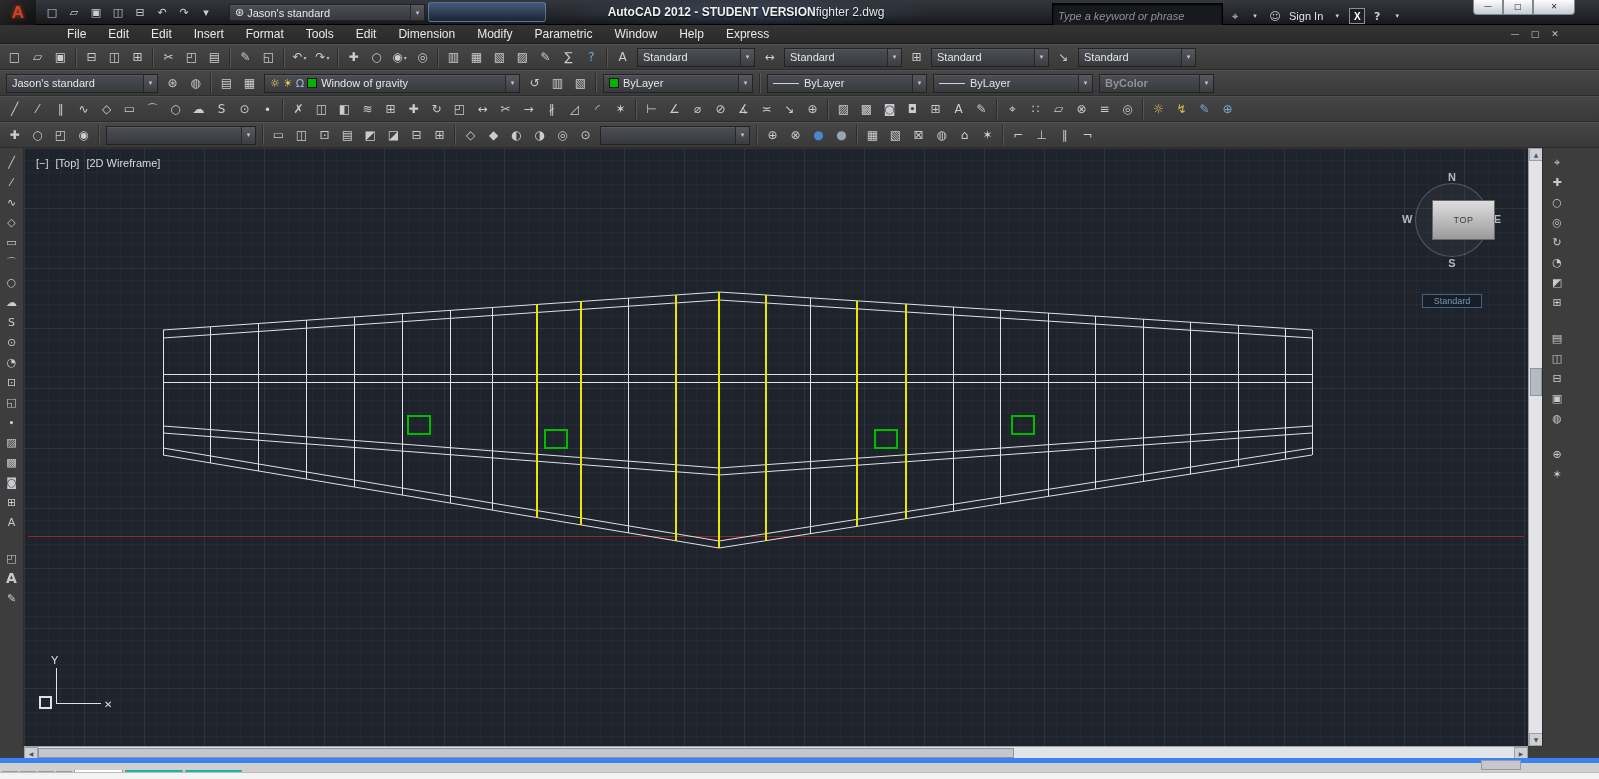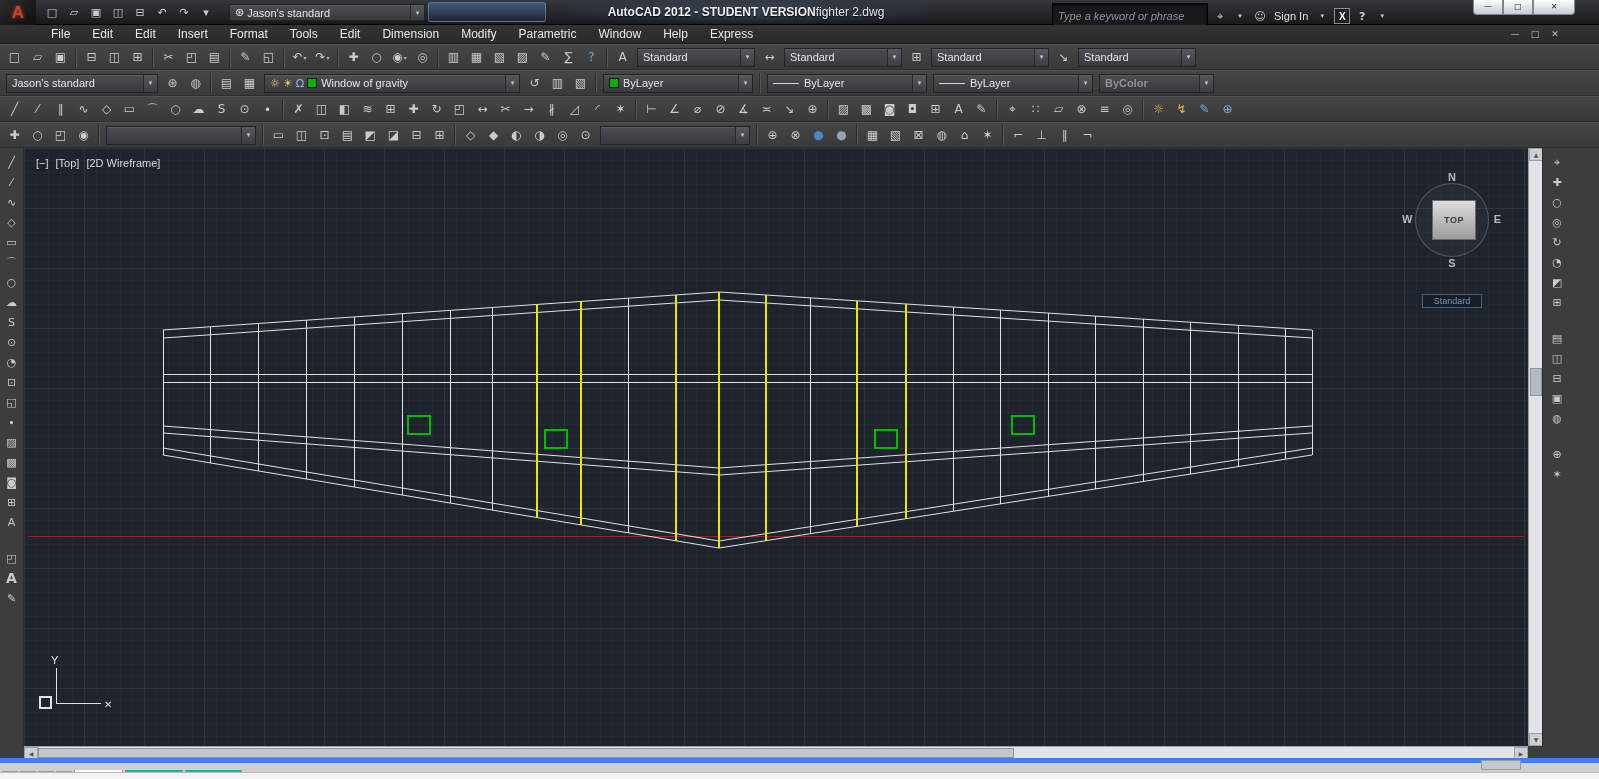--- a/index.html
+++ b/index.html
@@ -12,32 +12,32 @@
 .titleglow2{position:absolute;left:556px;top:0;width:380px;height:25px;background:radial-gradient(ellipse at center,rgba(95,135,185,.30),transparent 75%);pointer-events:none}
 .titleglow1{position:absolute;left:428px;top:2px;width:118px;height:20px;border:1px solid rgba(140,180,230,.45);border-radius:3px;background:linear-gradient(rgba(80,120,180,.55),rgba(35,55,85,.25))}
 .logo{position:absolute;left:0;top:0;width:36px;height:25px;text-align:center;line-height:25px;font-weight:bold;font-size:17px;color:#d6402b;background:linear-gradient(145deg,#2c2c2c,#0e0e0e);text-shadow:0 0 4px rgba(230,80,45,.7)}
 .qat{position:absolute;left:42px;top:3px;display:flex;align-items:center;gap:2px}
 .qbtn{width:20px;height:19px;line-height:19px;text-align:center;color:#c9ccd1;font-size:11px;font-family:"DejaVu Sans",sans-serif}
 .tb-ws{position:absolute;left:226px;top:4px}
 .titletext{position:absolute;left:560px;top:5px;width:372px;text-align:center;font-size:12px;color:#f0f0f0;white-space:nowrap}
 .titletext .tmain{font-weight:bold;text-shadow:0 1px 2px #000}
 .titletext .tdoc{color:#e6e9ec;text-shadow:0 1px 2px #000}
 .ic-right{position:absolute;left:1052px;top:3px;display:flex;align-items:center;gap:4px;color:#cfd2d6}
-.search{width:156px;height:17px;background:#17191d;border:1px solid #000;box-shadow:inset 0 1px 2px #000;color:#ccc;font-size:11px;padding:12px 5px;font-style:italic}
+.search{width:171px;height:17px;background:#17191d;border:1px solid #000;box-shadow:inset 0 1px 2px #000;color:#ccc;font-size:11px;padding:12px 5px;font-style:italic}
 .search::placeholder{color:#8d9196;font-style:italic}
 .icbtn{min-width:16px;height:17px;line-height:17px;text-align:center;font-size:11px;font-family:"DejaVu Sans",sans-serif;color:#c9ccd1}
 .signin{font-size:11px;color:#dfe2e5;padding:0 2px}
 .xbox{width:16px;height:16px;line-height:16px;text-align:center;border:1px solid #8a8f96;background:#1d1f22;color:#fff;font-weight:bold;font-size:10px}
 .winbtns{position:absolute;left:1473px;top:0;display:flex}
 .wbtn{width:30px;height:15px;line-height:14px;text-align:center;font-size:8px;color:#2c2f33;background:linear-gradient(#fdfdfd,#c6ccd4);border:1px solid #7e868f;border-top:none;font-family:"DejaVu Sans",sans-serif}
 .wbtn:last-child{width:42px;border-radius:0 0 4px 0}
 .wbtn:first-child{border-radius:0 0 0 4px}
 
 
-.menubar{position:absolute;left:0;top:25px;width:100%;height:19px;background:linear-gradient(#333,#2a2a2a);border-bottom:1px solid #1f1f1f;display:flex;align-items:center;padding-left:40px}
+.menubar{position:absolute;left:0;top:25px;width:100%;height:19px;background:linear-gradient(#333,#2a2a2a);border-bottom:1px solid #1f1f1f;display:flex;align-items:center;padding-left:56px}
 .mitem{padding:0 11px;font-size:12px;color:#e8e8e8;line-height:19px}
 .mdictl{position:absolute;right:36px;top:0;display:flex;gap:4px}
 .mdibtn{width:16px;height:18px;line-height:18px;text-align:center;color:#c0c3c7;font-size:9px;font-family:"DejaVu Sans",sans-serif}
 
 
 .trow{position:absolute;left:0;width:100%;display:flex;align-items:center;padding-left:3px;background:linear-gradient(#464646,#393939);border-top:1px solid #525252;border-bottom:1px solid #2d2d2d}
 #row1{top:44px;height:26px}
 #row2{top:70px;height:26px}
 #row3{top:96px;height:26px}
 #row4{top:122px;height:26px}
@@ -67,21 +67,21 @@
  linear-gradient(rgba(115,130,148,.12) 1px,transparent 1px),
  linear-gradient(90deg,rgba(115,130,148,.12) 1px,transparent 1px),
  linear-gradient(rgba(115,130,148,.055) 1px,transparent 1px),
  linear-gradient(90deg,rgba(115,130,148,.055) 1px,transparent 1px);
 background-size:60px 60px,60px 60px,12px 12px,12px 12px}
 #cadsvg{position:absolute;left:0;top:0}
 .vplabel{position:absolute;left:12px;top:9px;font-size:11px;color:#d6dade;display:flex;gap:7px}
 .vpc{cursor:default}
 .viewcube{position:absolute;left:1380px;top:24px;width:96px;height:96px;font-family:"Liberation Sans",sans-serif}
 .vc-ring{position:absolute;left:11px;top:11px;right:11px;bottom:11px;border:1px solid rgba(170,180,195,.32);border-radius:50%;background:rgba(255,255,255,.03)}
-.vc-face{position:absolute;left:28px;top:28px;width:44px;height:40px;background:linear-gradient(#dedede,#9b9b9b);border:1px solid #696969;color:#3c3c3c;font-size:9px;font-weight:bold;display:flex;align-items:center;justify-content:center;letter-spacing:.5px}
+.vc-face{position:absolute;left:28px;top:28px;width:63px;height:40px;background:linear-gradient(#dedede,#9b9b9b);border:1px solid #696969;color:#3c3c3c;font-size:9px;font-weight:normal;display:flex;align-items:center;justify-content:center;letter-spacing:.5px}
 .vc-l{position:absolute;color:#b2bac2;font-size:11px;font-weight:bold}
 .vc-n{left:0;right:0;top:-1px;text-align:center}
 .vc-s{left:0;right:0;bottom:-1px;text-align:center}
 .vc-w{left:-2px;top:41px}
 .vc-e{right:-1px;top:41px}
 .viewbadge{position:absolute;left:1398px;top:146px;width:60px;border:1px solid #46647e;background:rgba(14,24,34,.55);color:#7e96ac;font-size:9px;text-align:center;padding:1px 0}
 
 
 #vscroll{position:absolute;left:1528px;top:148px;width:14px;height:598px;background:#e2e4e7;border-left:1px solid #9aa0a6}
 .varrow{position:absolute;left:0;width:14px;height:13px;background:#cdd1d6;border:1px solid #9aa0a6;color:#555;font-size:6px;text-align:center;line-height:12px;font-family:"DejaVu Sans",sans-serif}

